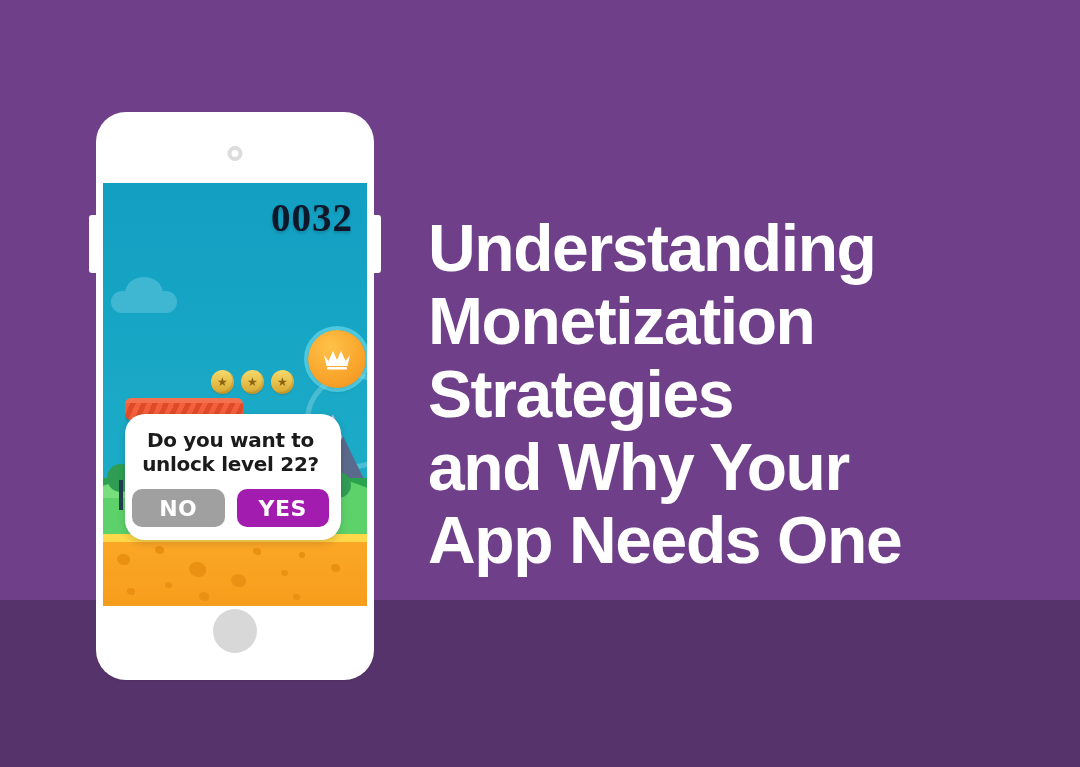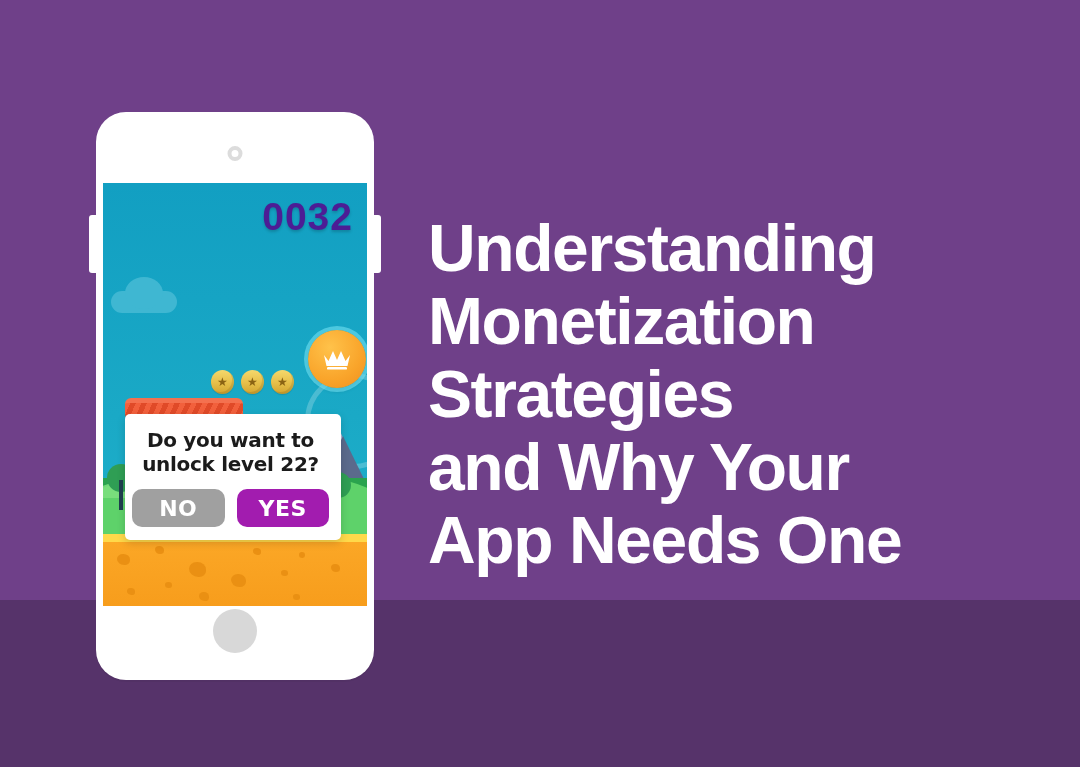--- a/index.html
+++ b/index.html
@@ -77,22 +77,22 @@
 
   
   .bubble{
     position:absolute;right:-34px;top:190px;width:86px;height:86px;border-radius:50%;
     border:5px solid rgba(255,255,255,0.22);
   }
 
   
   .score{
     position:absolute;right:14px;top:12px;
-    color:#4c1d95;font-weight:bold;font-size:39px;letter-spacing:1px;
-    font-family:Liberation Sans, sans-serif;
+    color:#0f172a;font-weight:bold;font-size:39px;letter-spacing:1px;
+    font-family:Liberation Serif, serif;
     text-shadow:0 2px 3px rgba(0,0,0,0.18);
   }
 
   
   .crown-badge{
     position:absolute;left:205px;top:147px;width:58px;height:58px;border-radius:50%;
     background:radial-gradient(circle at 38% 30%,#ffc24a 0%,#f9a42a 60%,#ef8f1e 100%);
     box-shadow:0 0 0 4px rgba(120,230,245,0.55), 0 3px 4px rgba(0,0,0,0.15);
     display:flex;align-items:center;justify-content:center;
   }
@@ -163,21 +163,21 @@
   .tree.t1{left:4px;bottom:96px;width:28px;height:44px;}
   .tree.t1 .trunk{height:30px;}
   .tree.t1 .leaf{bottom:18px;width:28px;height:28px;background:#2f9e54;}
   .tree.t2{right:16px;bottom:92px;width:26px;height:42px;}
   .tree.t2 .trunk{height:28px;background:#1f3f4f;}
   .tree.t2 .leaf{bottom:16px;width:26px;height:26px;background:#2f9e54;}
 
   
   .dialog{
     position:absolute;left:22px;top:231px;width:216px;
-    background:#ffffff;border-radius:5px;
+    background:#ffffff;border-radius:20px;
     box-shadow:0 3px 8px rgba(0,0,0,0.16);
     padding:14px 12px 13px 7px;box-sizing:border-box;
     text-align:center;
   }
   .dialog-text{
     color:#1b1b1b;font-weight:bold;font-size:20px;line-height:24px;
     letter-spacing:-0.3px;white-space:pre-line;
     font-family:"DejaVu Sans", sans-serif;
   }
   .dialog-actions{

